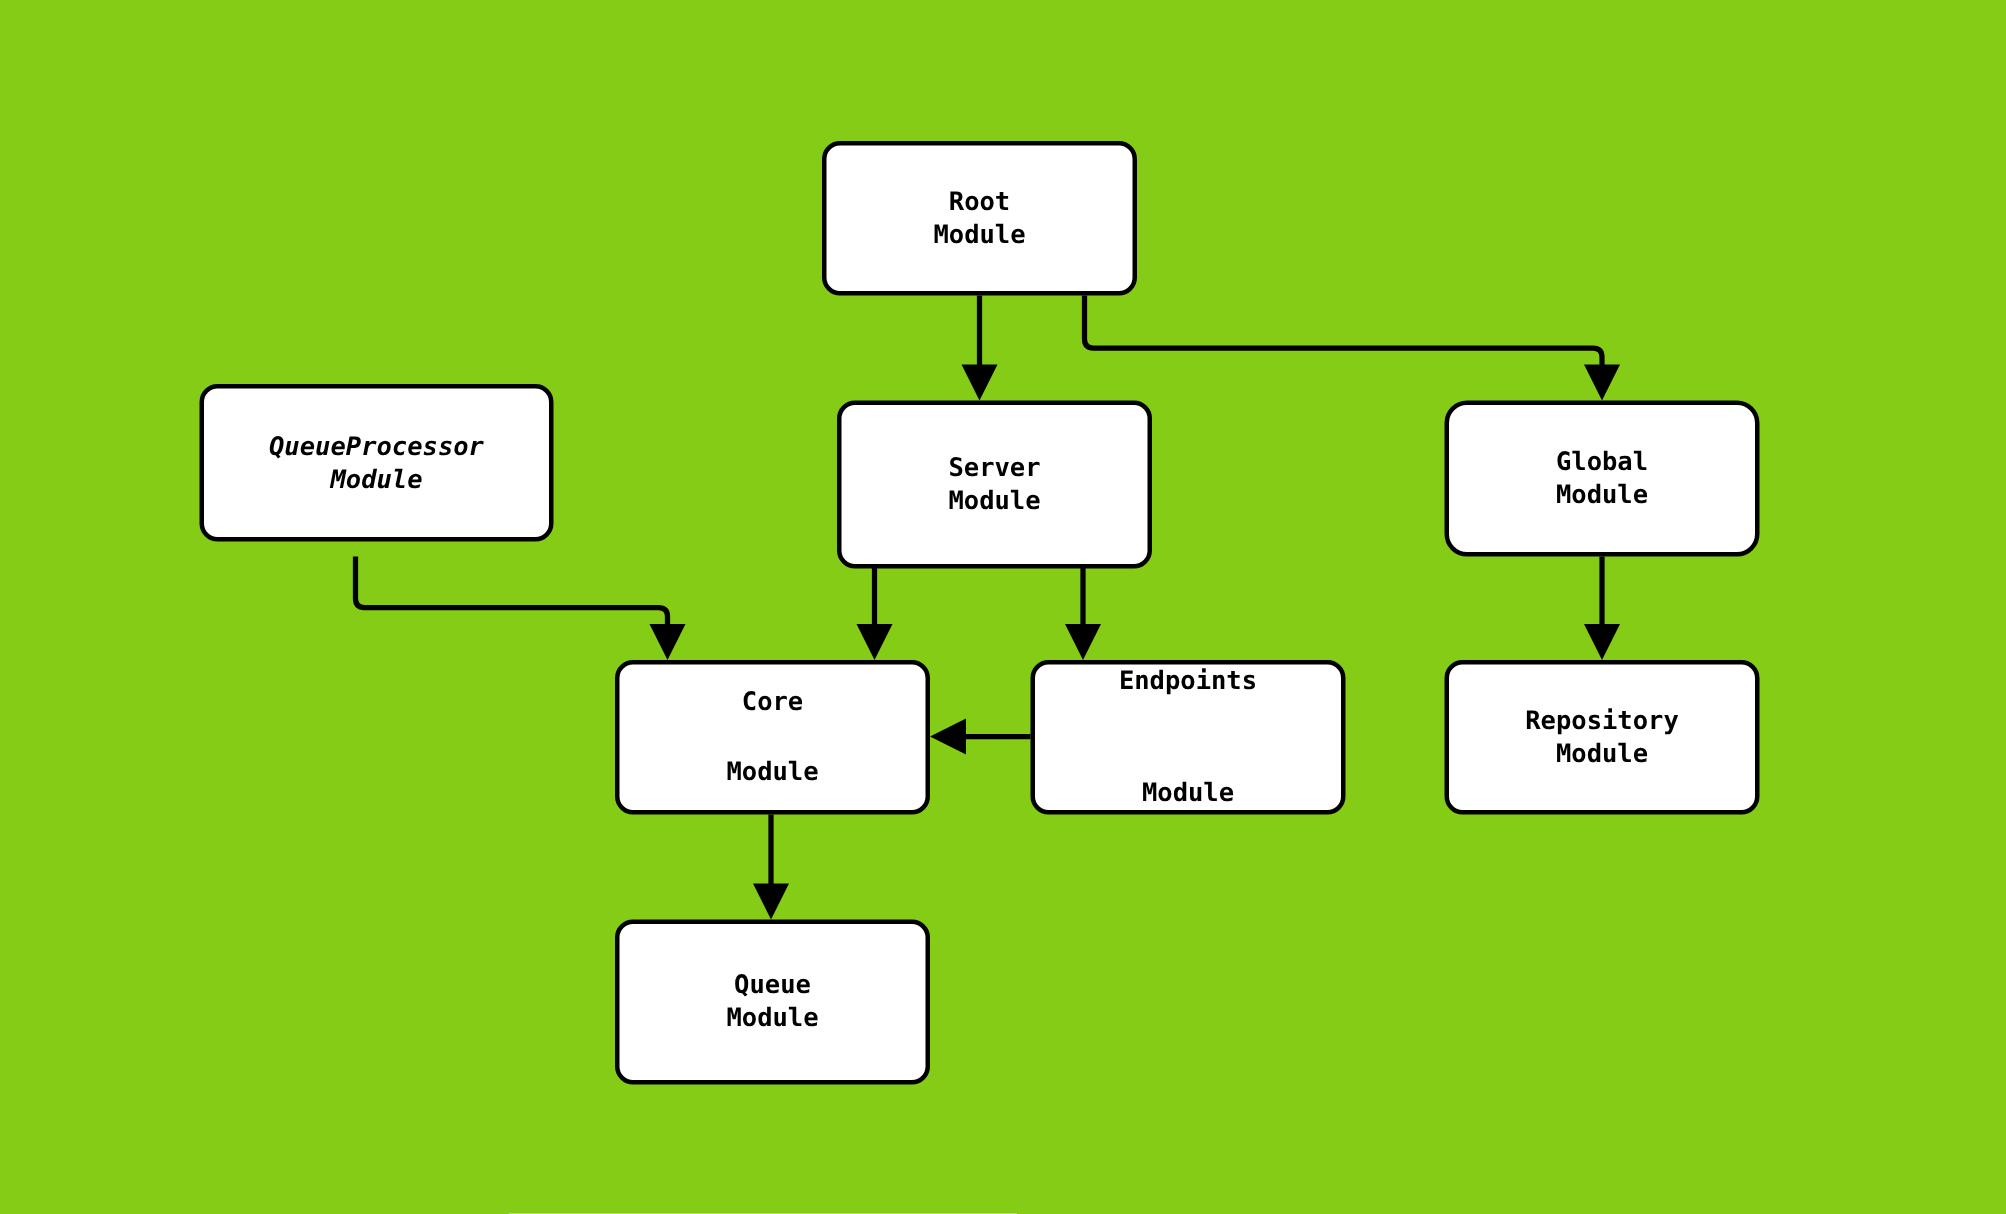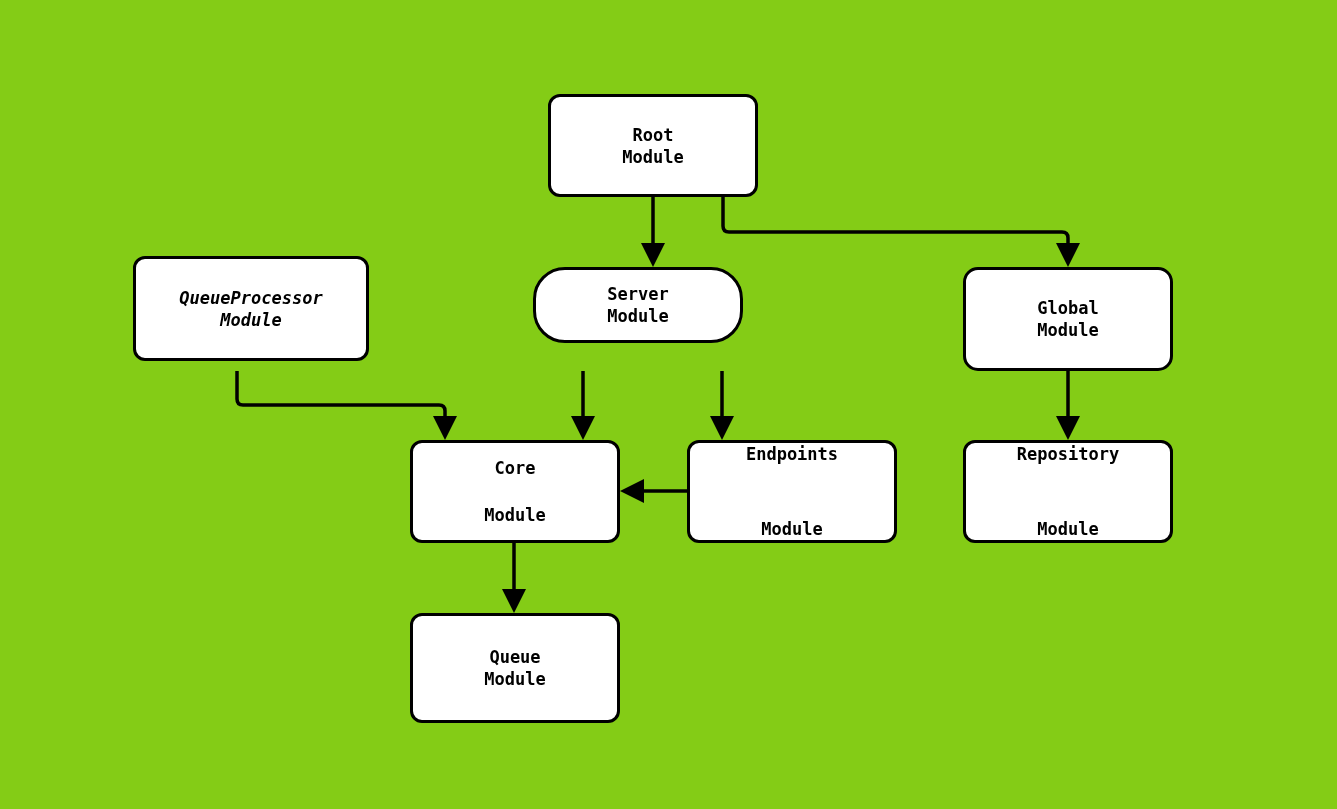--- a/index.html
+++ b/index.html
@@ -101,41 +101,41 @@
   <div class="node" style="left:548px; top:94px; width:210px; height:103px;">
     <div class="node-label">Root</div>
     <div class="node-label">Module</div>
   </div>
 
   <div class="node" style="left:133px; top:256px; width:236px; height:105px;font-style:italic;">
     <div class="node-label">QueueProcessor</div>
     <div class="node-label">Module</div>
   </div>
 
-  <div class="node" style="left:533px; top:267px; width:210px; height:76px;border-radius:32px;">
+  <div class="node" style="left:558px; top:267px; width:210px; height:112px;">
     <div class="node-label">Server</div>
     <div class="node-label">Module</div>
   </div>
 
   <div class="node" style="left:963px; top:267px; width:210px; height:104px;border-radius:15px;">
     <div class="node-label">Global</div>
     <div class="node-label">Module</div>
   </div>
 
   <div class="node" style="left:410px; top:440px; width:210px; height:103px;gap:25px;">
     <div class="node-label">Core</div>
     <div class="node-label">Module</div>
   </div>
 
   <div class="node" style="left:687px; top:440px; width:210px; height:103px;justify-content:space-between;">
     <div class="node-label">Endpoints</div>
     <div class="node-label">Module</div>
   </div>
 
-  <div class="node" style="left:963px; top:440px; width:210px; height:103px;justify-content:space-between;">
+  <div class="node" style="left:963px; top:440px; width:210px; height:103px;">
     <div class="node-label">Repository</div>
     <div class="node-label">Module</div>
   </div>
 
   <div class="node" style="left:410px; top:613px; width:210px; height:110px;">
     <div class="node-label">Queue</div>
     <div class="node-label">Module</div>
   </div>
 
 </div>

